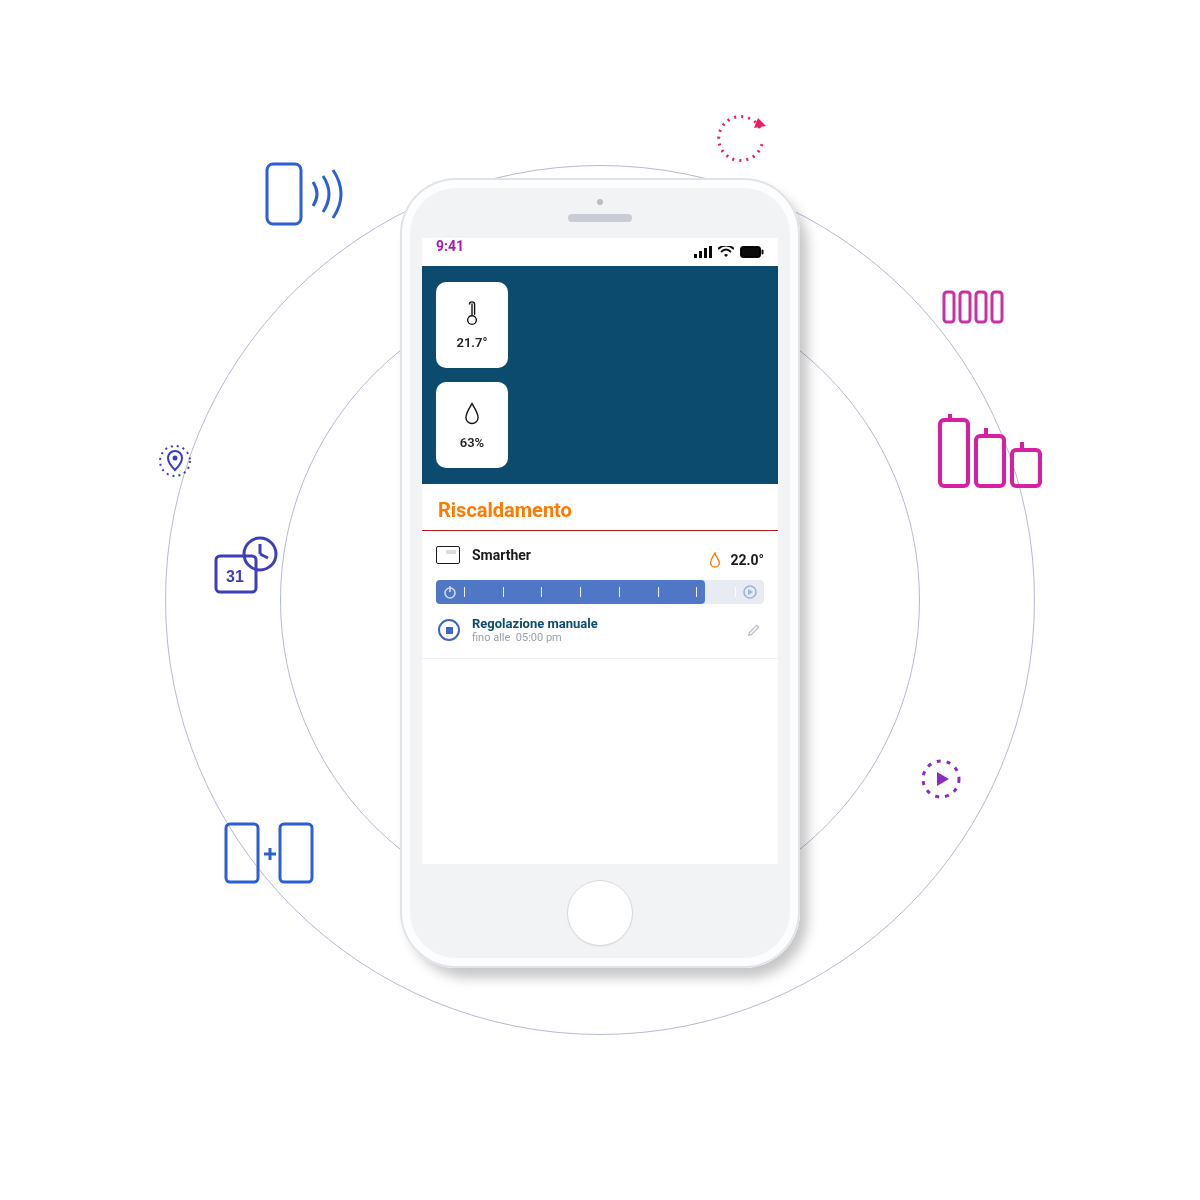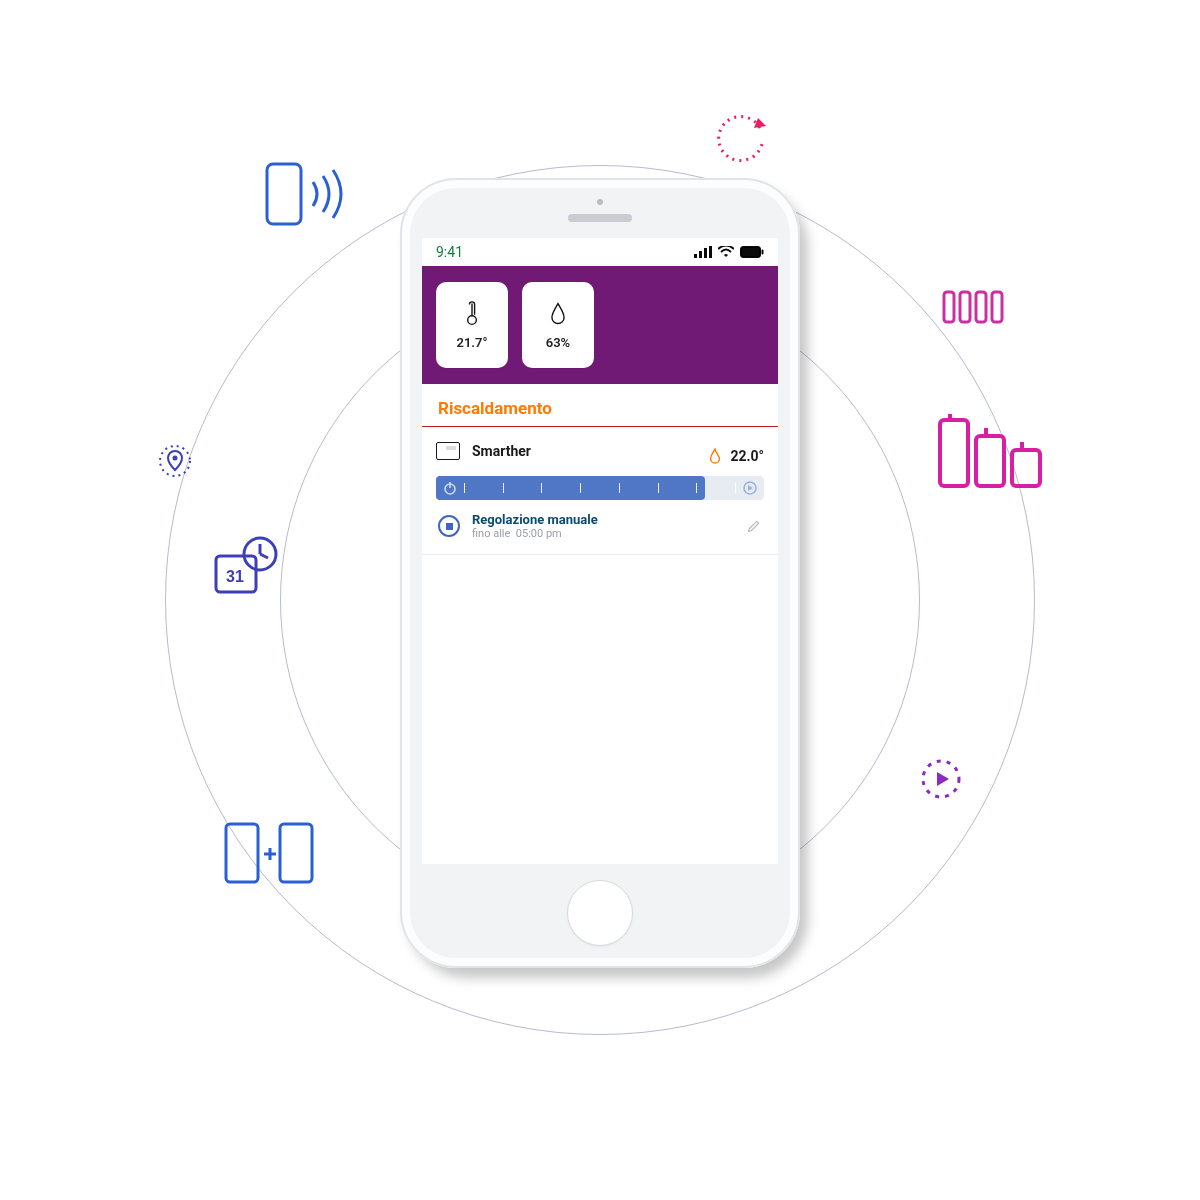--- a/index.html
+++ b/index.html
@@ -41,43 +41,43 @@
     width:66px; height:66px; border-radius:50%; background:#fff; border:1px solid #d7dade;
     box-shadow: 0 1px 2px rgba(0,0,0,.05);
   }
 
   .screen {
     position:absolute; left:22px; right:22px; top:60px; bottom:104px;
     background:#fff; overflow:hidden;
   }
 
   
-  .statusbar { height:28px; display:flex; align-items:center; justify-content:space-between; padding:0 14px; font-size:14px; font-weight:400; color:#15803d; }
+  .statusbar { height:28px; display:flex; justify-content:space-between; padding:0 14px; font-size:14px; font-weight:700; color:#a21caf; }
   .sb-right { display:flex; align-items:center; gap:6px; }
   .sb-right svg { display:block; }
 
   
   .app-header { display:flex; align-items:center; justify-content:space-between; padding:8px 16px 10px; }
   .app-header .left { display:flex; align-items:center; gap:14px; }
   .back { width:18px; height:18px; }
   .title { font-size:22px; font-weight:700; letter-spacing:.2px; color:#0a0a0a; }
   .edit { width:18px; height:18px; }
 
   
-  .cards-strip { background:#701a75; padding:16px 14px; display:flex; gap:14px; }
+  .cards-strip { background:#0c4a6e; padding:16px 14px; display:flex; gap:14px;flex-direction:column; }
   .metric-card {
     width:72px; height:86px; background:#fff; border-radius:10px;
     display:flex; flex-direction:column; align-items:center; justify-content:center; gap:8px;
     box-shadow: 0 1px 0 rgba(0,0,0,.04);
   }
   .metric-card .ico { width:22px; height:26px; color:#111; }
   .metric-card .val { font-size:13px; font-weight:600; color:#222; }
 
   
-  .section-title { color:#ff7a00; font-weight:700; font-size:17px; padding:14px 16px 8px; }
+  .section-title { color:#ff7a00; font-weight:700; font-size:20px; padding:14px 16px 8px; }
 
   .device { border-top:1px solid #b91c1c; border-bottom:1px solid #eef0f3; padding:10px 14px 12px; }
   .device-row { display:flex; align-items:center; justify-content:space-between; }
   .device-left { display:flex; align-items:center; gap:12px; }
   .dev-ico { width:24px; height:18px; border:1.5px solid #1a1a1a; border-radius:2px; position:relative; }
   .dev-ico::after { content:""; position:absolute; right:3px; top:3px; width:10px; height:4px; background:#1a1a1a; opacity:.15; }
   .dev-name { font-size:14px; font-weight:700; color:#1a1a1a; }
   .dev-right { display:flex; align-items:center; gap:8px;margin-top:11px; }
   .flame { width:14px; height:16px; }
   .temp { font-size:14px; font-weight:700; color:#1a1a1a; }

